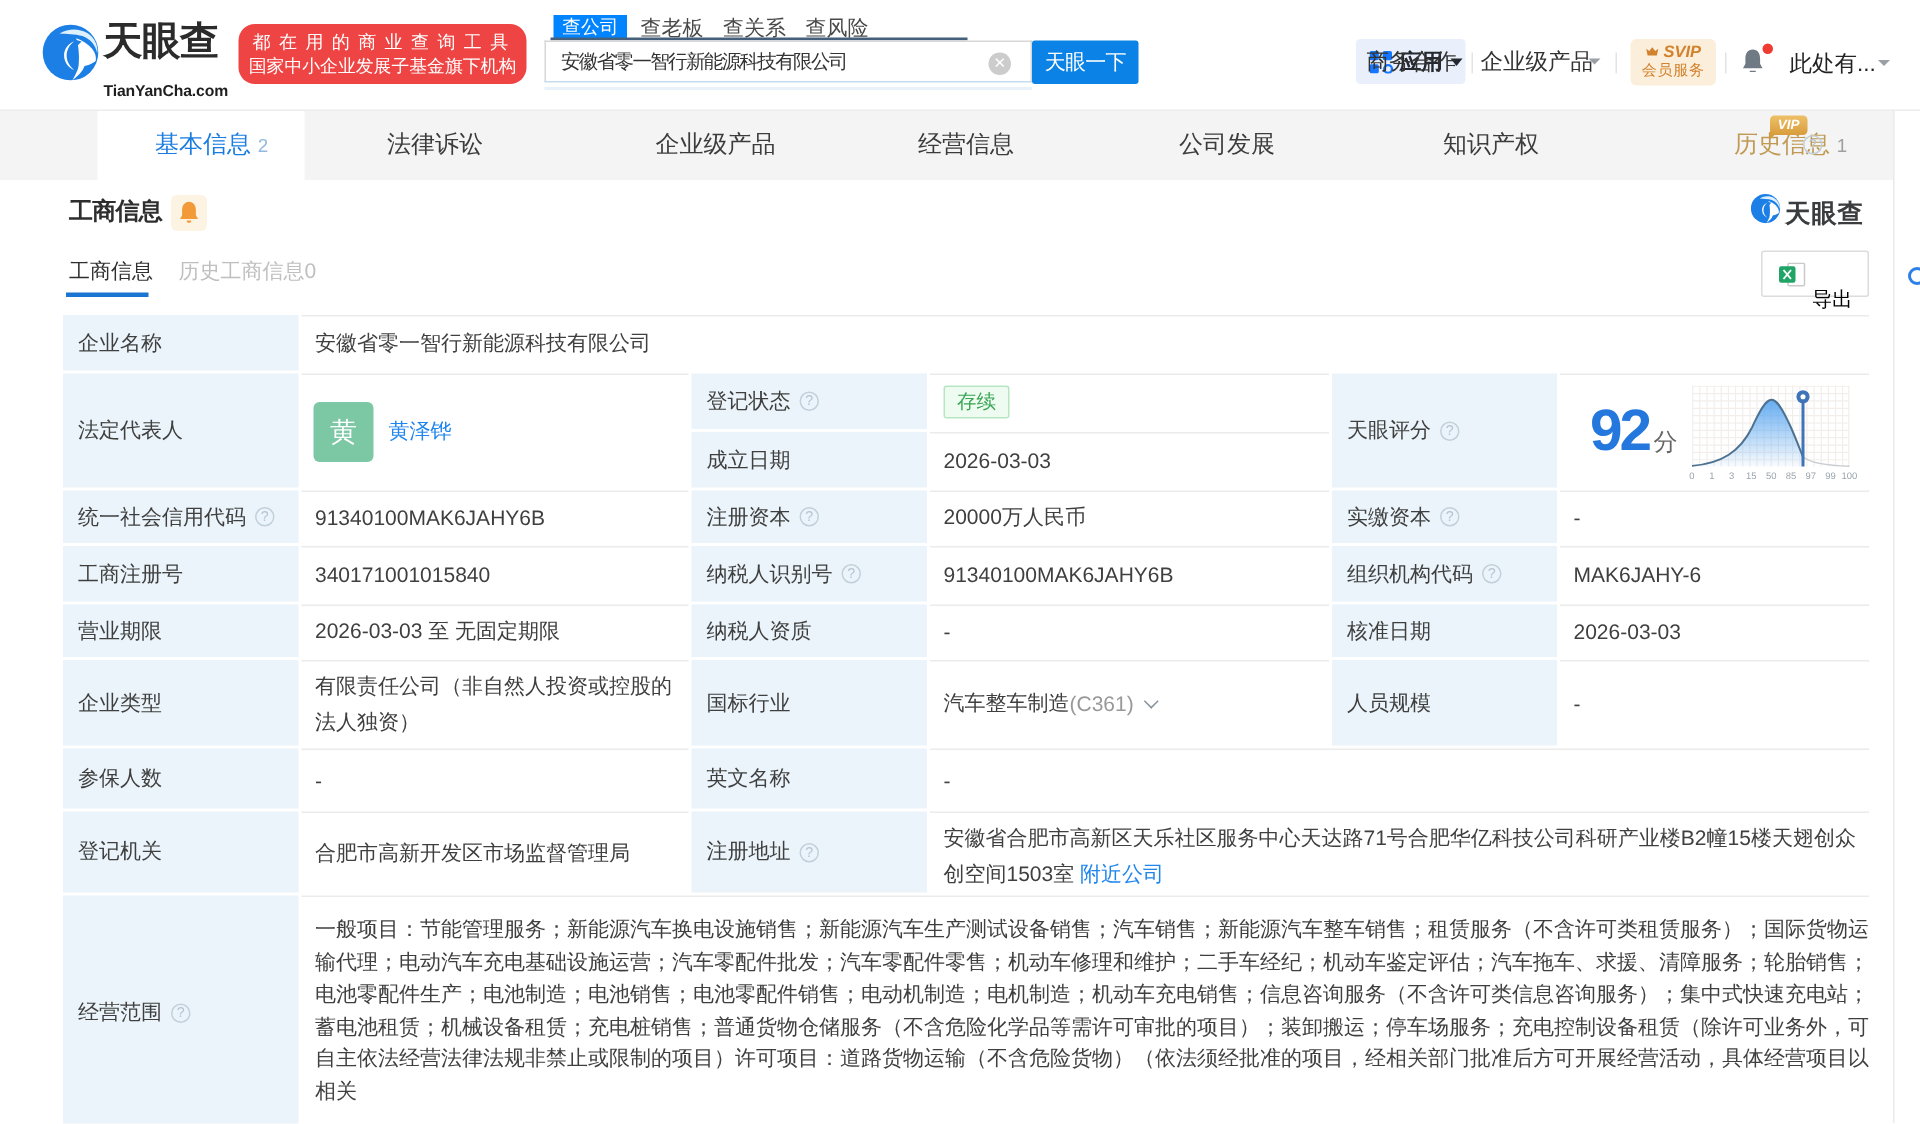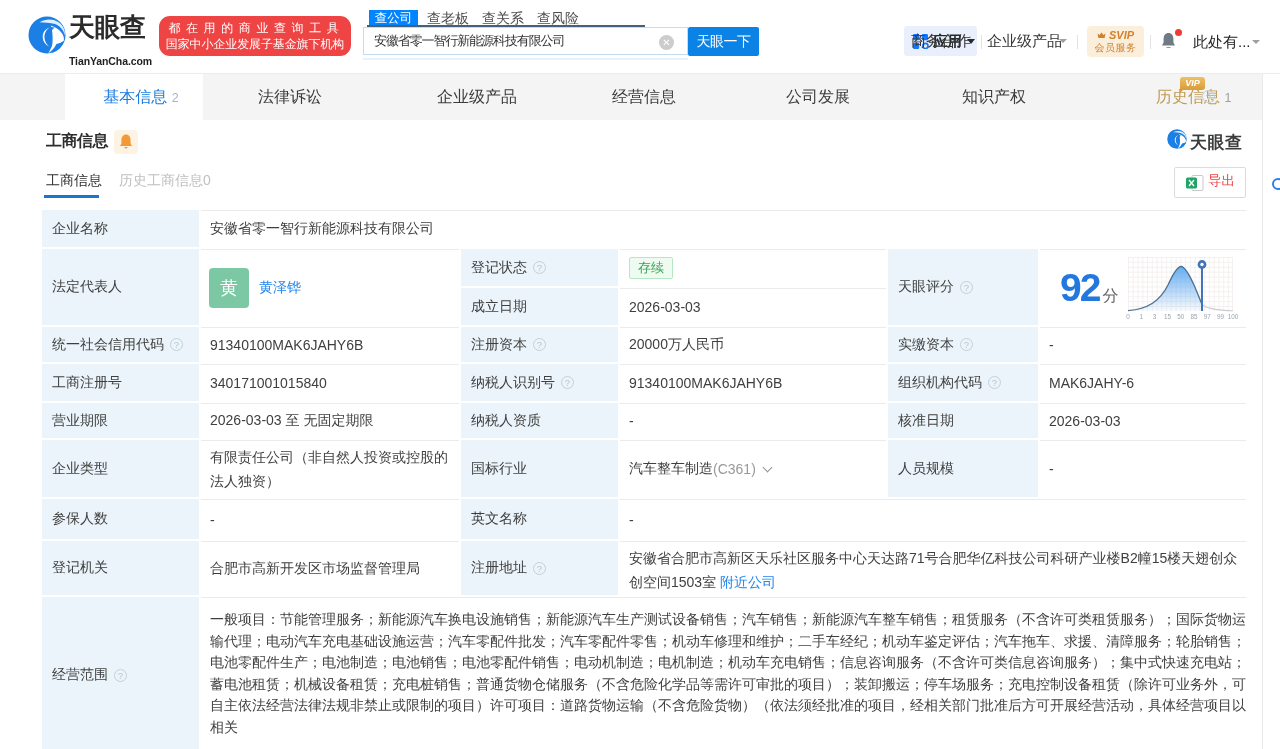--- a/index.html
+++ b/index.html
@@ -70,21 +70,21 @@
 
 #sect-title { left:46px; top:131px; font-size:16px; font-weight:bold; color:#2e2e2e; letter-spacing:-0.5px; }
 #bell { left:114px; top:130px; width:24px; height:24px; background:#fdf3e3; border-radius:4px; }
 #minilogo { left:1167px; top:129px; }
 #minitxt { left:1190px; top:131px; font-size:17px; font-weight:bold; color:#3a3c3e; letter-spacing:0.5px;}
 #subtab1 { left:46px; top:172px; font-size:14px; color:#2f2f2f; }
 #subtab2 { left:119px; top:172px; font-size:14px; color:#bfbfbf; }
 #subline { left:44px; top:195px; width:55px; height:3px; background:#1a75d2; }
 #exportbtn { left:1174px; top:167px; width:72px; height:31px; border:1px solid #dcdcdc; border-radius:2px;
   background:#fff; }
-#exportbtn span { position:absolute; left:33px; top:4px; font-size:13.5px; color:#ef4444; }
+#exportbtn span { position:absolute; left:33px; top:23px; font-size:13.5px; color:#000000; }
 #edge-dot { left:1272px; top:178px; width:12px; height:12px; border:2px solid #2e7fe8; border-radius:50%;
   background:#fff; }
 
 
 #tbl { position:absolute; left:42px; top:210px; width:1204px;
   display:grid;
   grid-template-columns:157px 258px 157px 266px 150px 206px;
   grid-template-rows:37px 76px 35px 37px 35px 57px 40px 54px 156px;
   gap:2px; font-size:14px; color:#3f3f3f; }
 .lab { background:#ebf4fa; display:flex; align-items:center; padding-left:10px; }

